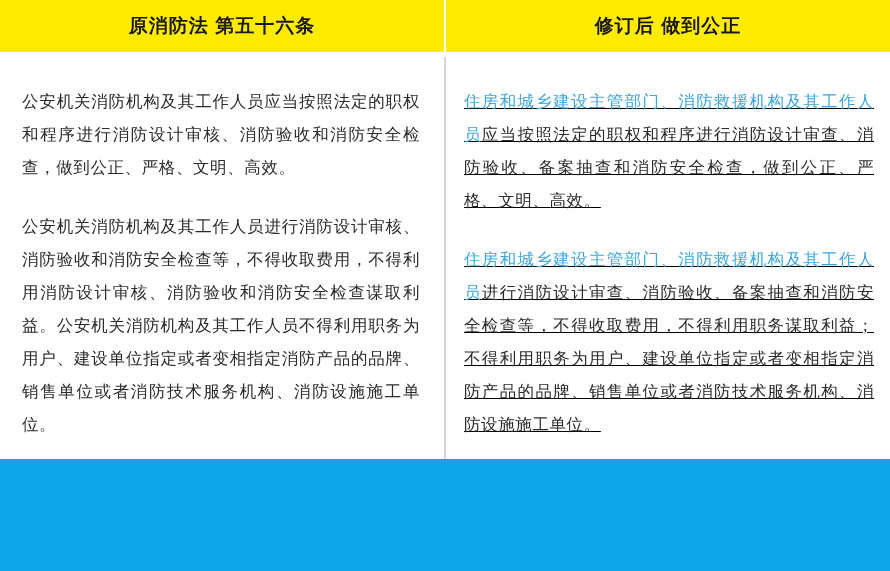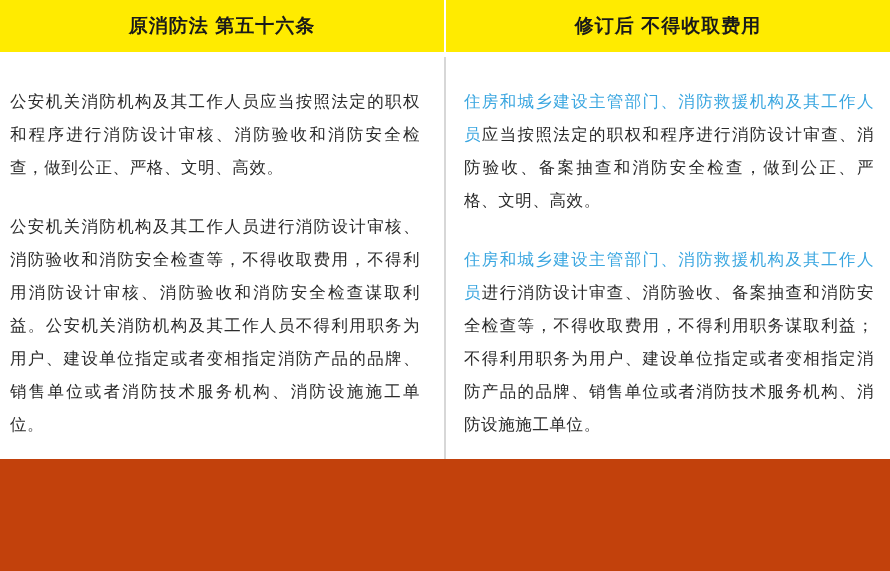--- a/index.html
+++ b/index.html
@@ -10,21 +10,21 @@
   body {
     width: 890px;
     height: 571px;
     overflow: hidden;
     font-family: "Liberation Sans", sans-serif;
   }
   .page {
     position: relative;
     width: 890px;
     height: 571px;
-    background: #c2410c;
+    background: #0ea5e9;
     box-sizing: border-box;
   }
   .table {
     width: 890px;
     border-collapse: collapse;
     table-layout: fixed;
   }
   .header-row td {
     background: #ffeb00;
     height: 50px;
@@ -47,26 +47,27 @@
     padding: 0;
     background: #ffffff;
   }
   .body-row td {
     vertical-align: top;
     padding: 28px 18px 10px 12px;
     background: #ffffff;
   }
   .body-row td.cell-left {
     border-right: 2px solid #d7d7d7;
-    padding-left: 10px;
+    padding-left: 22px;
     padding-right: 24px;
   }
   .body-row td.cell-right {
     padding-left: 18px;
     padding-right: 16px;
+    text-decoration: underline;
   }
   p.para {
     margin: 0 0 26px 0;
     font-size: 16.5px;
     line-height: 33px;
     color: #2b2b2b;
     text-align: justify;
     letter-spacing: 0.6px;
   }
   p.para:last-child {
@@ -84,21 +85,21 @@
 
 <div class="page">
   <table class="table">
     <colgroup>
       <col class="col-left">
       <col class="col-right">
     </colgroup>
     <tbody>
       <tr class="header-row">
         <td class="left-head">原消防法    第五十六条</td>
-        <td>修订后    不得收取费用</td>
+        <td>修订后    做到公正</td>
       </tr>
       <tr class="divider-row">
         <td></td>
         <td></td>
       </tr>
       <tr class="body-row">
         <td class="cell-left">
           <p class="para">公安机关消防机构及其工作人员应当按照法定的职权和程序进行消防设计审核、消防验收和消防安全检查，做到公正、严格、文明、高效。</p>
           <p class="para">公安机关消防机构及其工作人员进行消防设计审核、消防验收和消防安全检查等，不得收取费用，不得利用消防设计审核、消防验收和消防安全检查谋取利益。公安机关消防机构及其工作人员不得利用职务为用户、建设单位指定或者变相指定消防产品的品牌、销售单位或者消防技术服务机构、消防设施施工单位。</p>
         </td>

